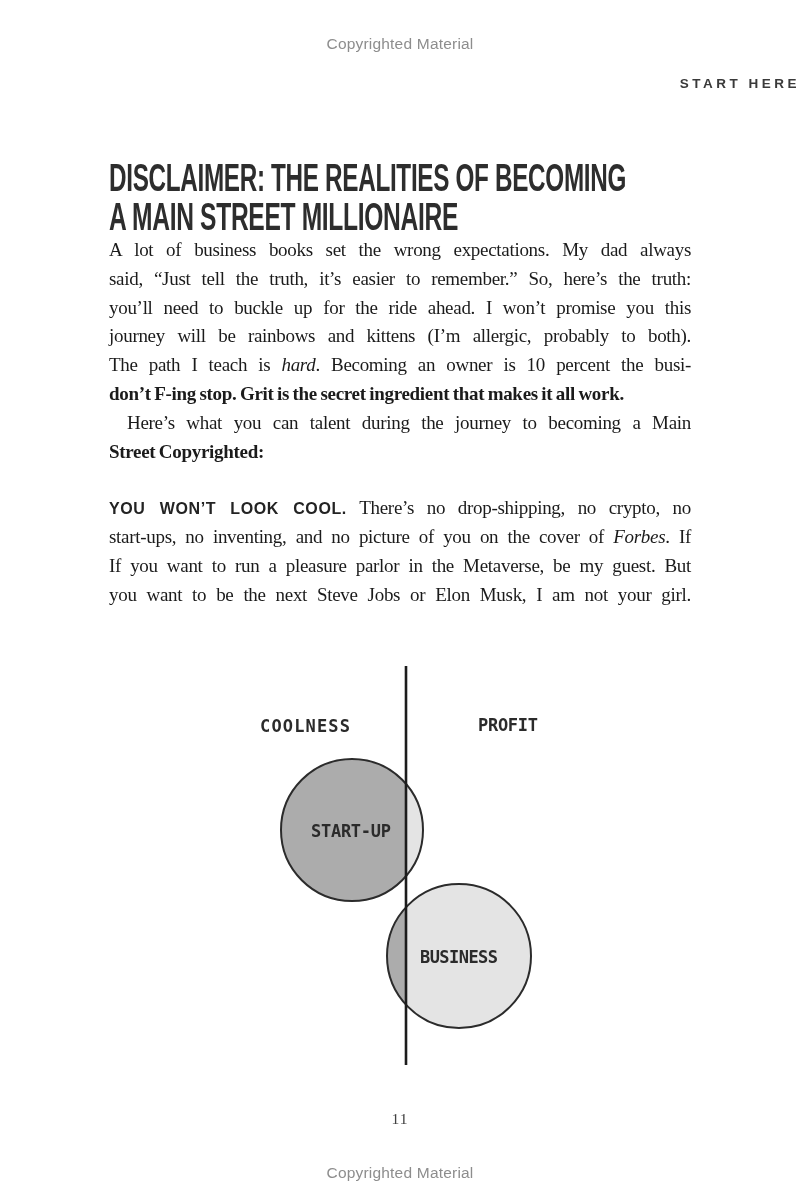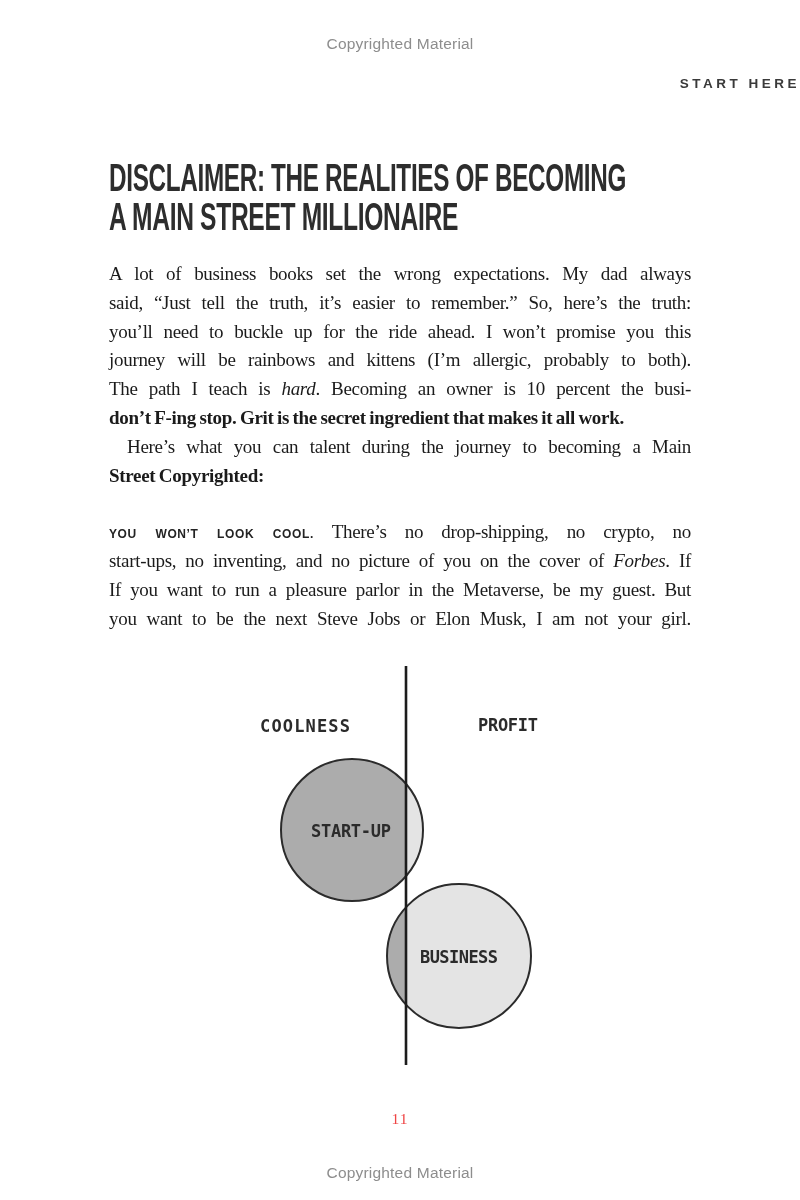--- a/index.html
+++ b/index.html
@@ -38,21 +38,21 @@
   .title-svg { position: absolute; left: 109px; top: 147px; }
   .title-svg text {
     font-family: "Liberation Sans", sans-serif;
     font-weight: 700;
     font-size: 38px;
     fill: #2d2d2d;
     letter-spacing: -0.5px;
   }
   .body-text {
     position: absolute;
-    left: 109px; top: 252px;
+    left: 109px; top: 228px;
     width: 582px;
     font-size: 19px;
     line-height: 28.8px;
     color: #1b1b1b;
     letter-spacing: -0.3px;
     word-spacing: -1px;
   }
   .para.space-before { margin-top: 28px; }
   .bline {
     text-align: justify;
@@ -61,40 +61,40 @@
     height: 28.8px;
     white-space: nowrap;
   }
   .bline { white-space: normal; }
   .bline.lastline { text-align-last: left; font-weight: bold; -moz-text-align-last: left; }
   .bline.indent { text-indent: 18px; }
   .i { font-style: italic; }
   .lead {
     font-family: "Liberation Sans", sans-serif;
     font-weight: 700;
-    font-size: 12px;
+    font-size: 16px;
     letter-spacing: 0.6px;
     word-spacing: 0;
     color: #232323;
   }
   .diagram { position: absolute; left: 0; top: 650px; }
   .dlabel {
     font-family: "DejaVu Sans Mono", monospace;
     font-weight: 700;
     font-size: 17px;
     fill: #2b2b2b;
   }
   .page-number {
     position: absolute;
     top: 1102px; left: 0; right: 0;
     text-align: center;
     font-family: "Liberation Serif", serif;
     font-size: 15.5px;
     letter-spacing: 1px;
-    color: #ef4444;
+    color: #404040;
   }
 </style>
 </head>
 <body>
 
 <div class="page">
 
   <div class="copyright top">Copyrighted Material</div>
 
   <div class="running-head">START HERE</div>

